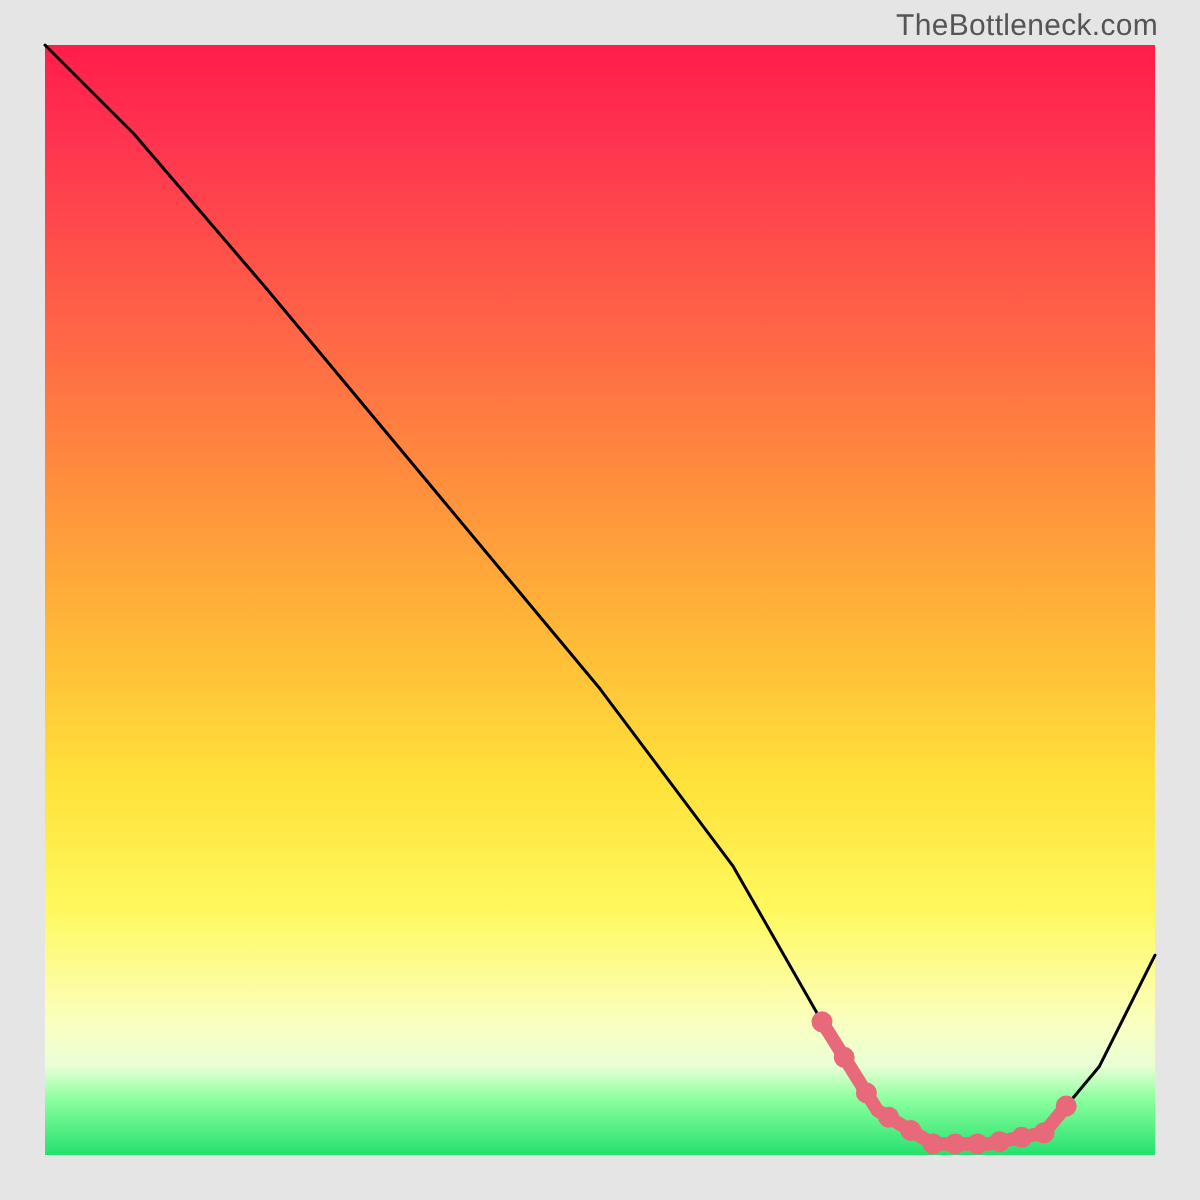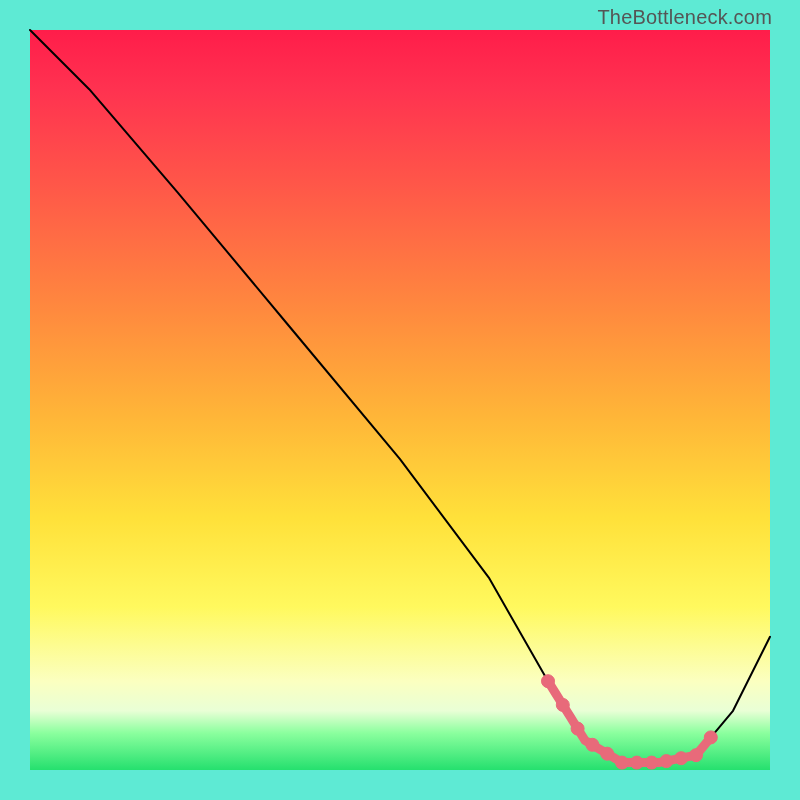--- a/index.html
+++ b/index.html
@@ -8,21 +8,21 @@
     width: 800px;
     height: 800px;
     background: #000;
     overflow: hidden;
     font-family: Arial, Helvetica, sans-serif;
   }
   .frame {
     position: relative;
     width: 800px;
     height: 800px;
-    background: #5eead4;
+    background: #e5e5e5;
   }
   .plot {
     position: absolute;
     left: 30px;
     top: 30px;
     width: 740px;
     height: 740px;
     
     background: linear-gradient(
       to bottom,

